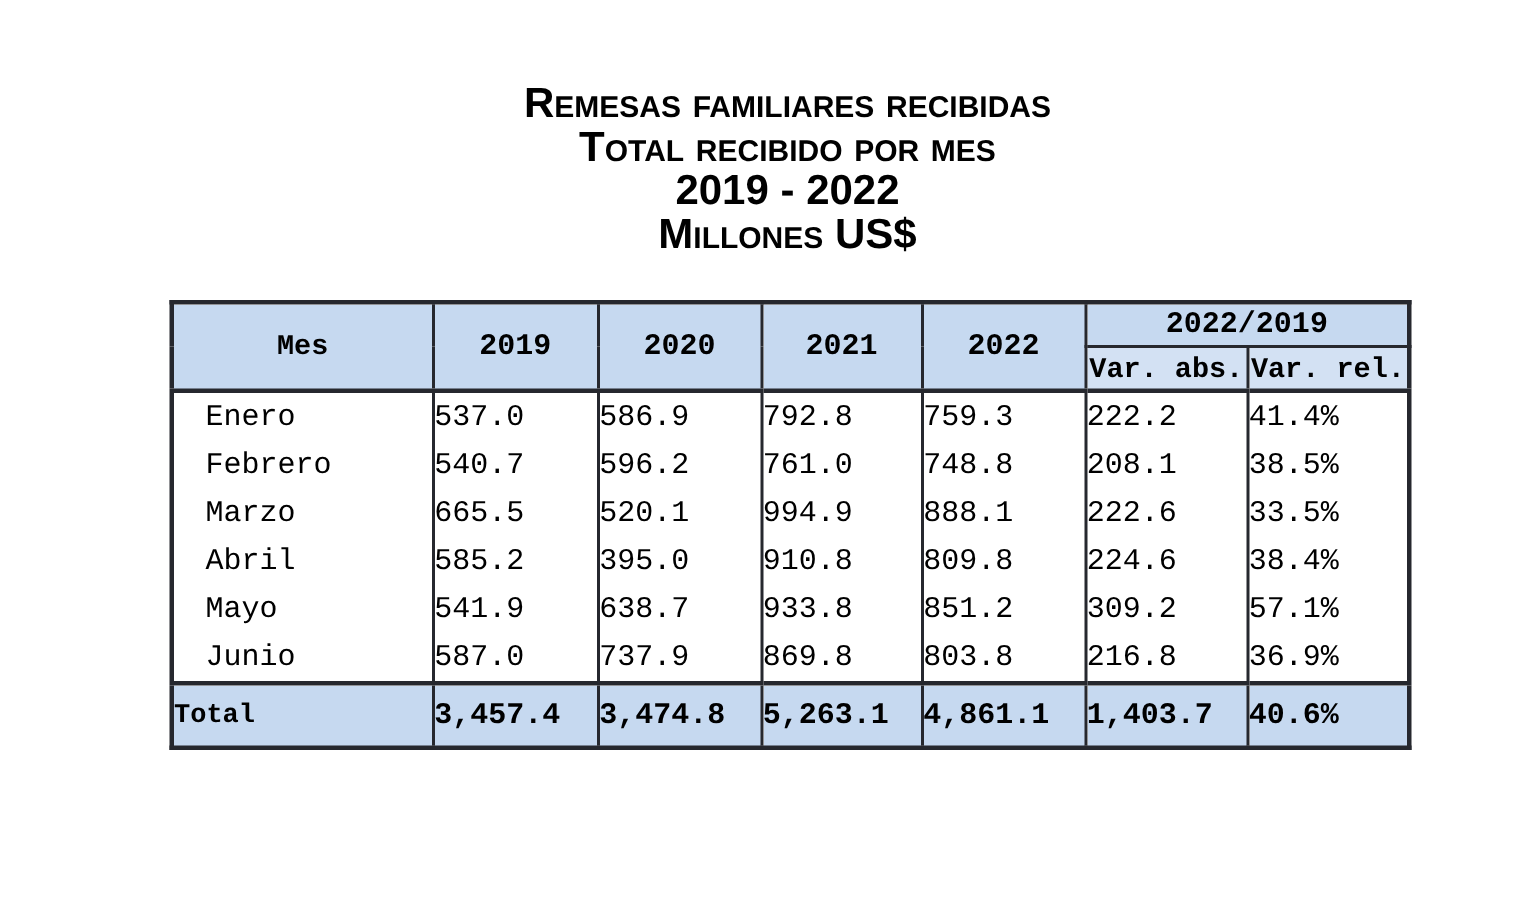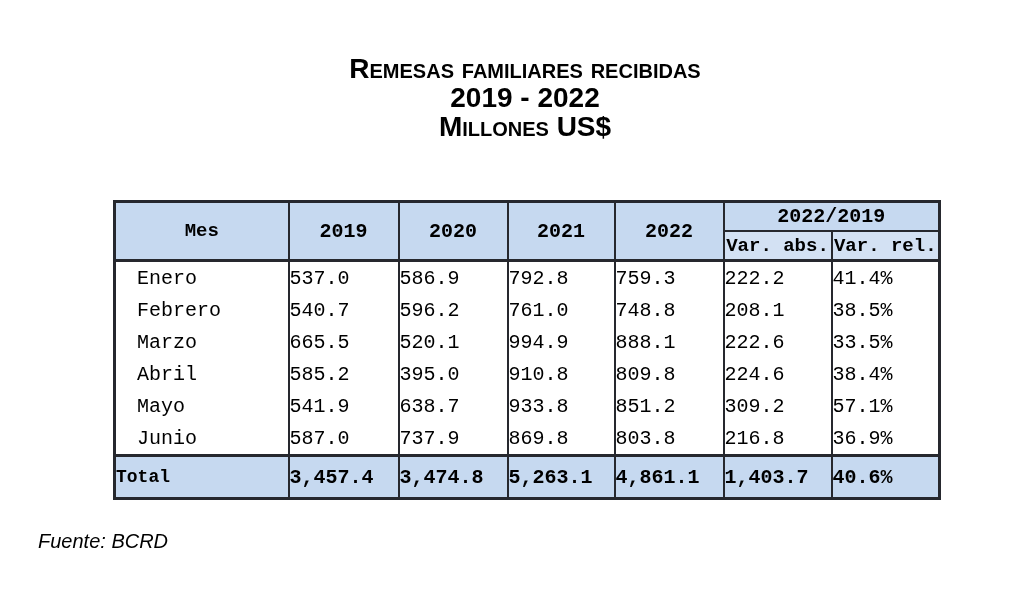--- a/index.html
+++ b/index.html
@@ -84,20 +84,21 @@
     font-size: 20px;
   }
 </style>
 </head>
 <body>
 
 <div class="page">
 
   <div class="title-block">
     <div class="title-line sc">Remesas familiares recibidas</div>
+    <div class="title-line sc">Total recibido por mes</div>
     <div class="title-line">2019 - 2022</div>
     <div class="title-line sc">Millones US$</div>
   </div>
 
   <table class="remesas">
     <colgroup>
       <col style="width:174px">
       <col style="width:110px">
       <col style="width:109px">
       <col style="width:107px">
@@ -181,15 +182,14 @@
         <td class="num">3,457.4</td>
         <td class="num">3,474.8</td>
         <td class="num">5,263.1</td>
         <td class="num">4,861.1</td>
         <td class="num">1,403.7</td>
         <td class="num">40.6%</td>
       </tr>
     </tfoot>
   </table>
 
-  <div class="source">Fuente: BCRD</div>
 
 </div>
 
 </body></html>

